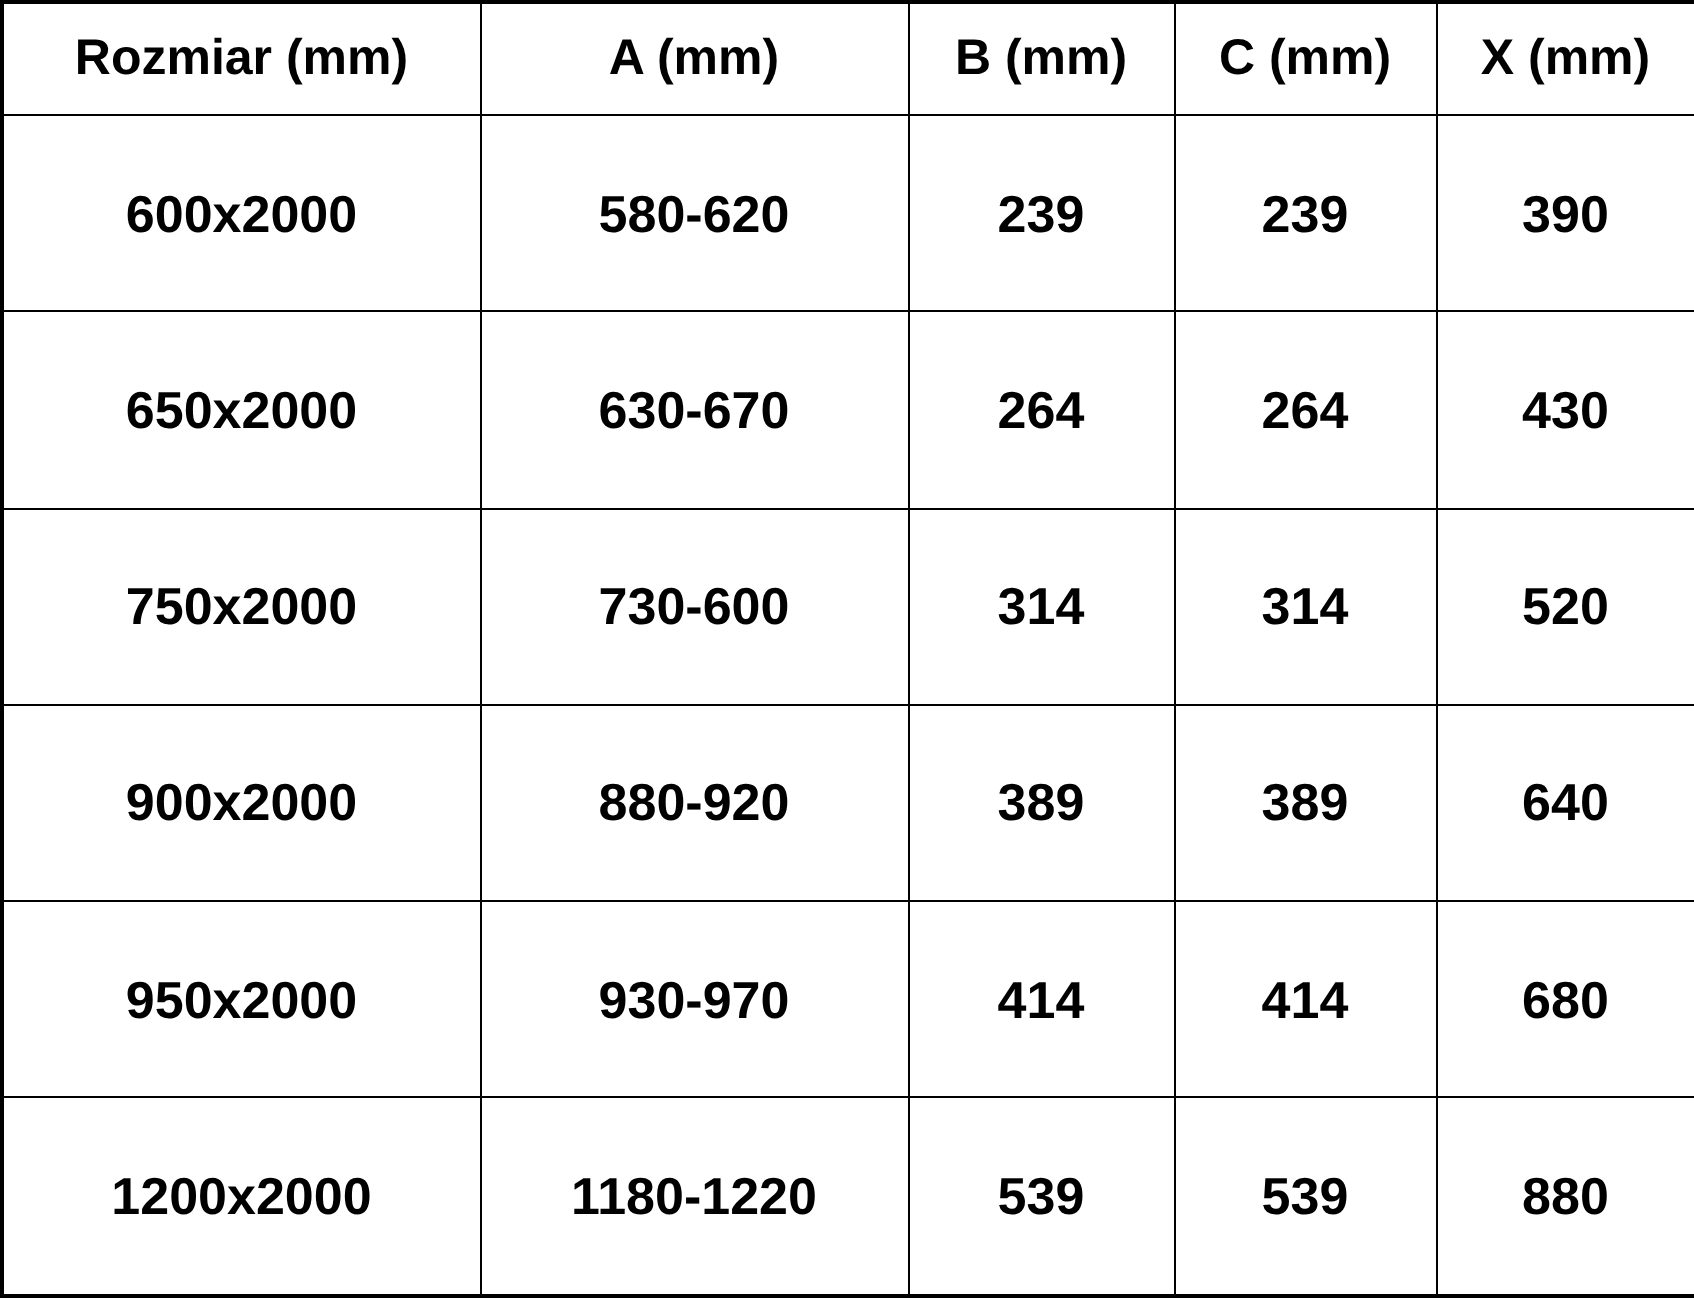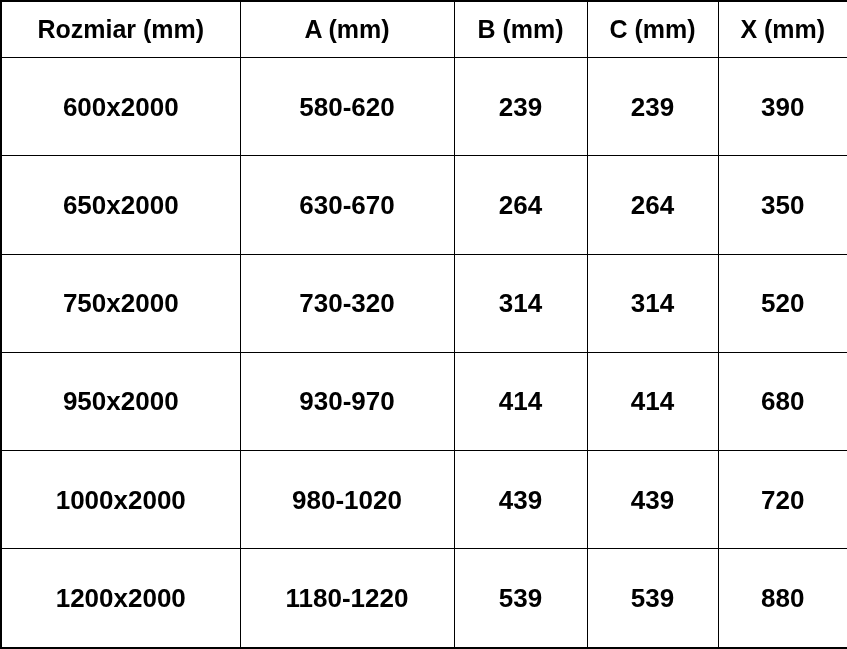--- a/index.html
+++ b/index.html
@@ -80,42 +80,42 @@
           <td>580-620</td>
           <td>239</td>
           <td>239</td>
           <td>390</td>
         </tr>
         <tr>
           <td>650x2000</td>
           <td>630-670</td>
           <td>264</td>
           <td>264</td>
-          <td>350</td>
+          <td>430</td>
         </tr>
         <tr>
           <td>750x2000</td>
-          <td>730-320</td>
+          <td>730-600</td>
           <td>314</td>
           <td>314</td>
           <td>520</td>
+        </tr>
+        <tr>
+          <td>900x2000</td>
+          <td>880-920</td>
+          <td>389</td>
+          <td>389</td>
+          <td>640</td>
         </tr>
         <tr>
           <td>950x2000</td>
           <td>930-970</td>
           <td>414</td>
           <td>414</td>
           <td>680</td>
-        </tr>
-        <tr>
-          <td>1000x2000</td>
-          <td>980-1020</td>
-          <td>439</td>
-          <td>439</td>
-          <td>720</td>
         </tr>
         <tr>
           <td>1200x2000</td>
           <td>1180-1220</td>
           <td>539</td>
           <td>539</td>
           <td>880</td>
         </tr>
       </tbody>
   </table>

